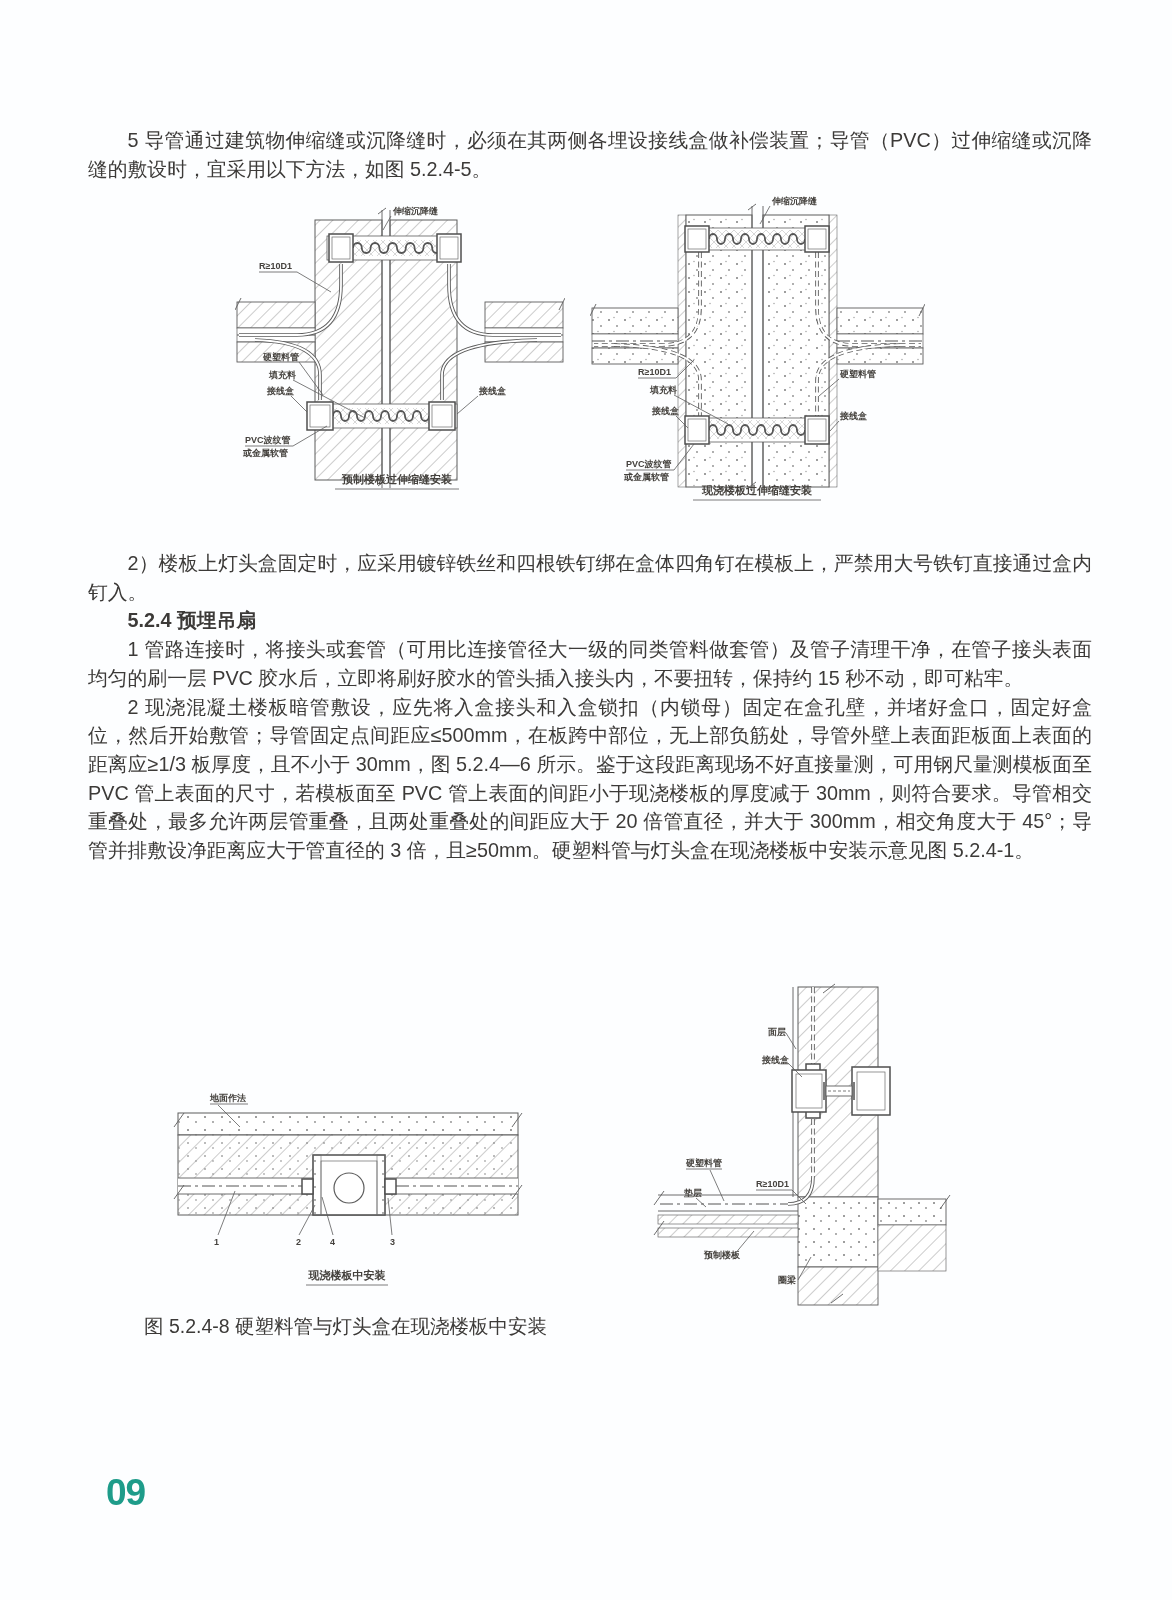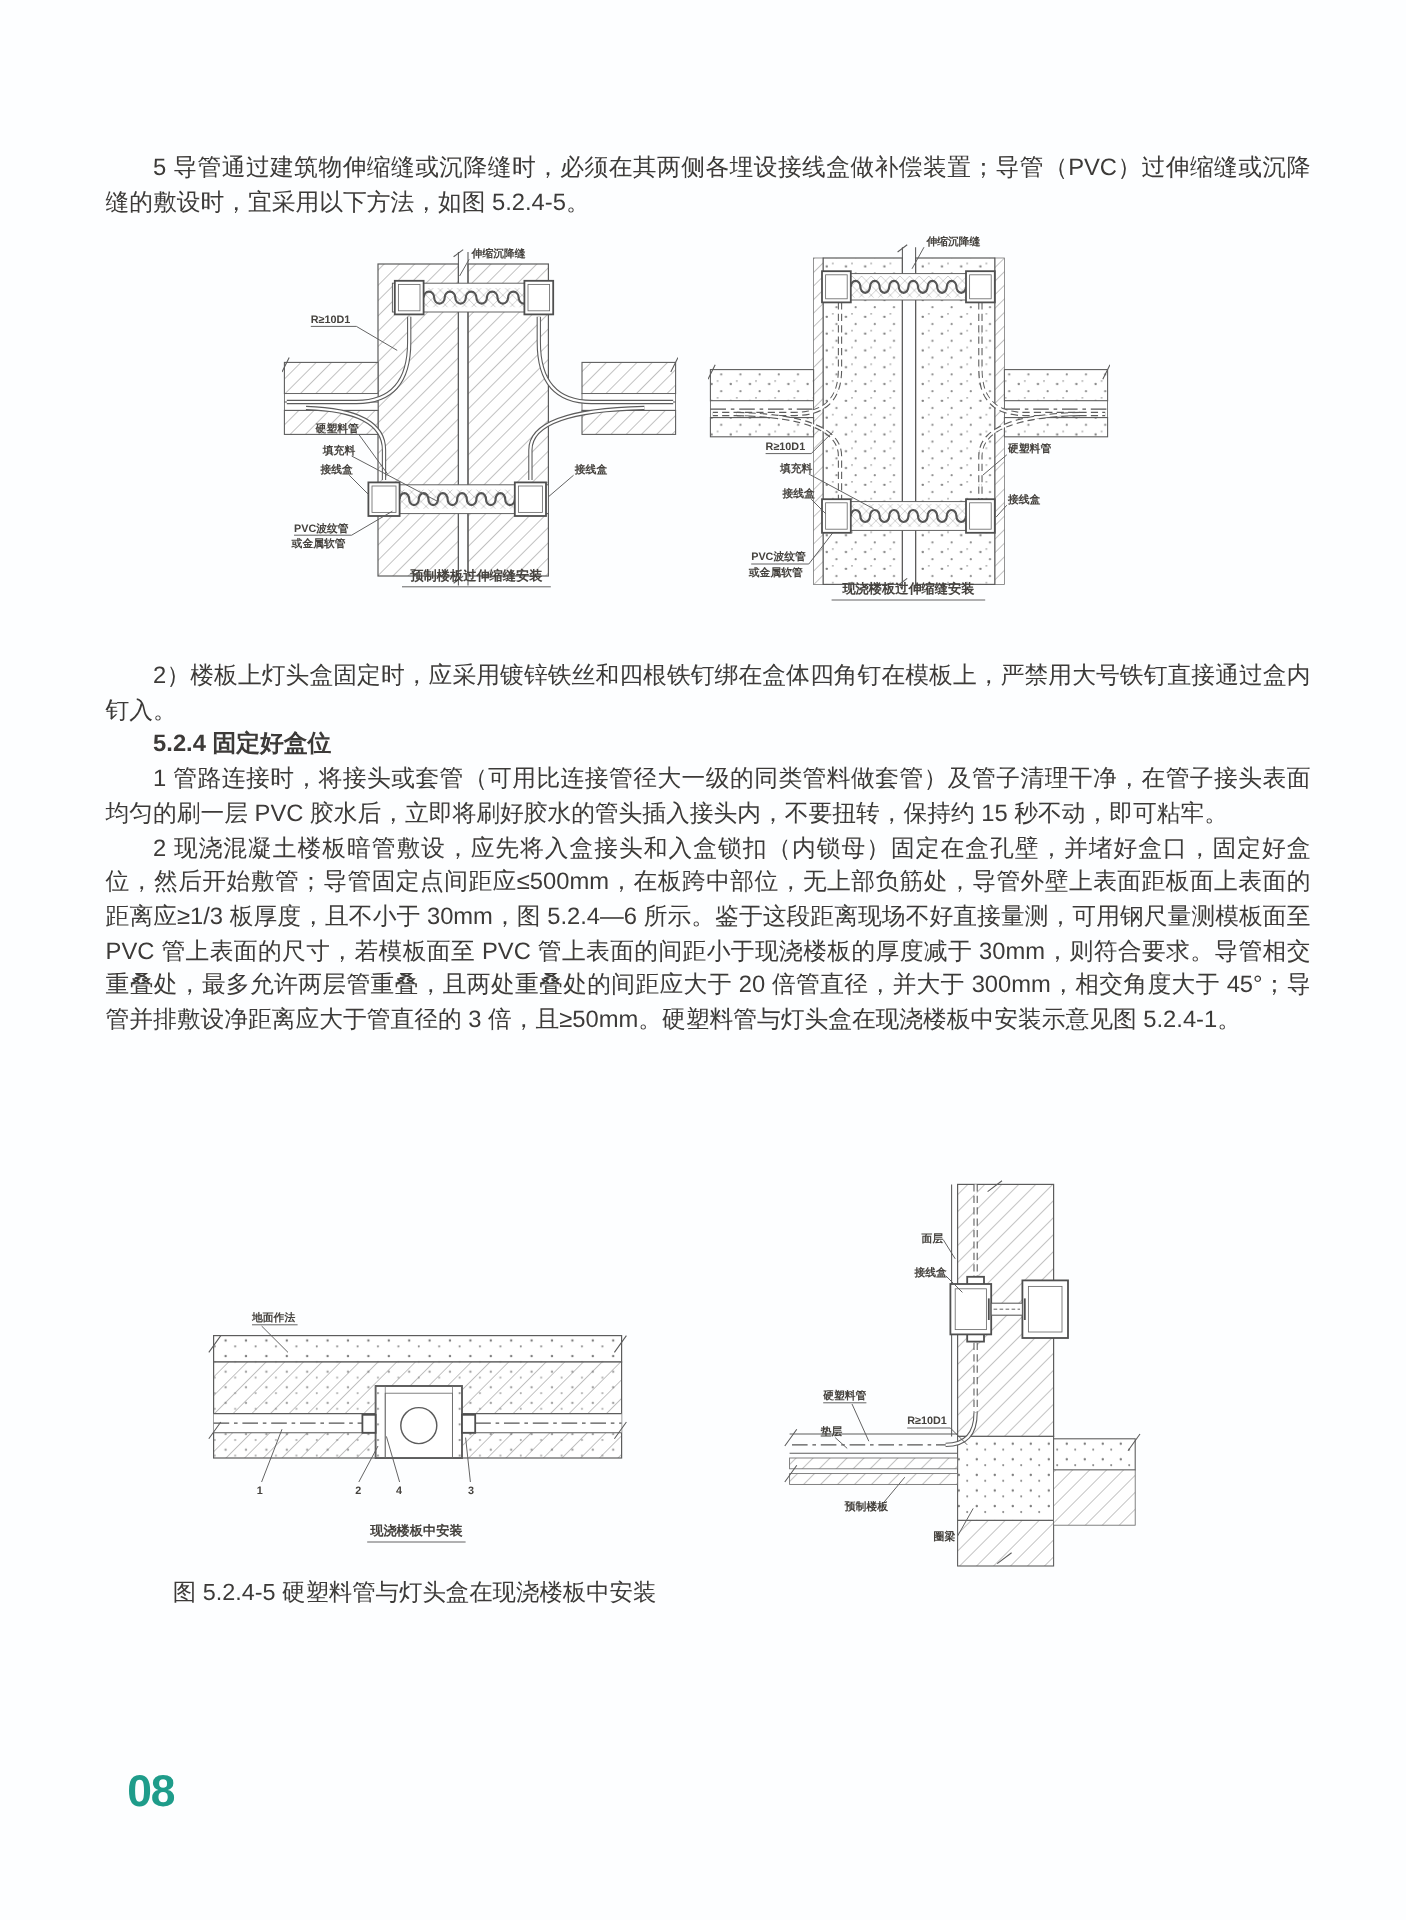--- a/index.html
+++ b/index.html
@@ -198,21 +198,21 @@
       <text x="34" y="290">或金属软管</text>
       <line x1="36" y1="280" x2="84" y2="280" class="lead"></line>
         <line x1="84" y1="280" x2="104" y2="254" class="lead"></line>
       <text x="167" y="304" text-anchor="middle" class="dcap">现浇楼板过伸缩缝安装</text>
       <line x1="103" y1="310" x2="231" y2="310" class="lead"></line>
     </g>
   </svg>
 
   <div class="textblock" id="midtext">
     <p>2）楼板上灯头盒固定时，应采用镀锌铁丝和四根铁钉绑在盒体四角钉在模板上，严禁用大号铁钉直接通过盒内钉入。</p>
-    <p class="heading">5.2.4 固定好盒位</p>
+    <p class="heading">5.2.4 预埋吊扇</p>
     <p>1 管路连接时，将接头或套管（可用比连接管径大一级的同类管料做套管）及管子清理干净，在管子接头表面均匀的刷一层 PVC 胶水后，立即将刷好胶水的管头插入接头内，不要扭转，保持约 15 秒不动，即可粘牢。</p>
     <p>2 现浇混凝土楼板暗管敷设，应先将入盒接头和入盒锁扣（内锁母）固定在盒孔壁，并堵好盒口，固定好盒位，然后开始敷管；导管固定点间距应≤500mm，在板跨中部位，无上部负筋处，导管外壁上表面距板面上表面的距离应≥1/3 板厚度，且不小于 30mm，图 5.2.4—6 所示。鉴于这段距离现场不好直接量测，可用钢尺量测模板面至 PVC 管上表面的尺寸，若模板面至 PVC 管上表面的间距小于现浇楼板的厚度减于 30mm，则符合要求。导管相交重叠处，最多允许两层管重叠，且两处重叠处的间距应大于 20 倍管直径，并大于 300mm，相交角度大于 45°；导管并排敷设净距离应大于管直径的 3 倍，且≥50mm。硬塑料管与灯头盒在现浇楼板中安装示意见图 5.2.4-1。</p>
   </div>
 
   <svg class="diagram" style="left:150px;top:1035px" width="425" height="255" viewBox="0 0 425 255">
     <defs>
       <pattern id="hC" patternUnits="userSpaceOnUse" width="11" height="11" patternTransform="rotate(45)">
         <rect width="11" height="11" fill="#fff"></rect>
           <line x1="0" y1="0" x2="0" y2="11" stroke="#9a9a9a" stroke-width="1"></line>
       </pattern>
@@ -329,17 +329,17 @@
       <text x="126" y="222">R≥10D1</text>
       <line x1="126" y1="225" x2="162" y2="225" class="lead"></line>
         <line x1="162" y1="225" x2="176" y2="239" class="lead"></line>
       <text x="74" y="293">预制楼板</text>
       <line x1="104" y1="290" x2="124" y2="266" class="lead"></line>
       <text x="148" y="318">圈梁</text>
       <line x1="168" y1="315" x2="181" y2="292" class="lead"></line>
     </g>
   </svg>
 
-  <div class="fig-caption" style="left:118px;top:1313px;width:455px">图 5.2.4-5 硬塑料管与灯头盒在现浇楼板中安装</div>
-
-  <div class="pagenum">08</div>
+  <div class="fig-caption" style="left:118px;top:1313px;width:455px">图 5.2.4-8 硬塑料管与灯头盒在现浇楼板中安装</div>
+
+  <div class="pagenum">09</div>
 
 </div>
 
 </body></html>

